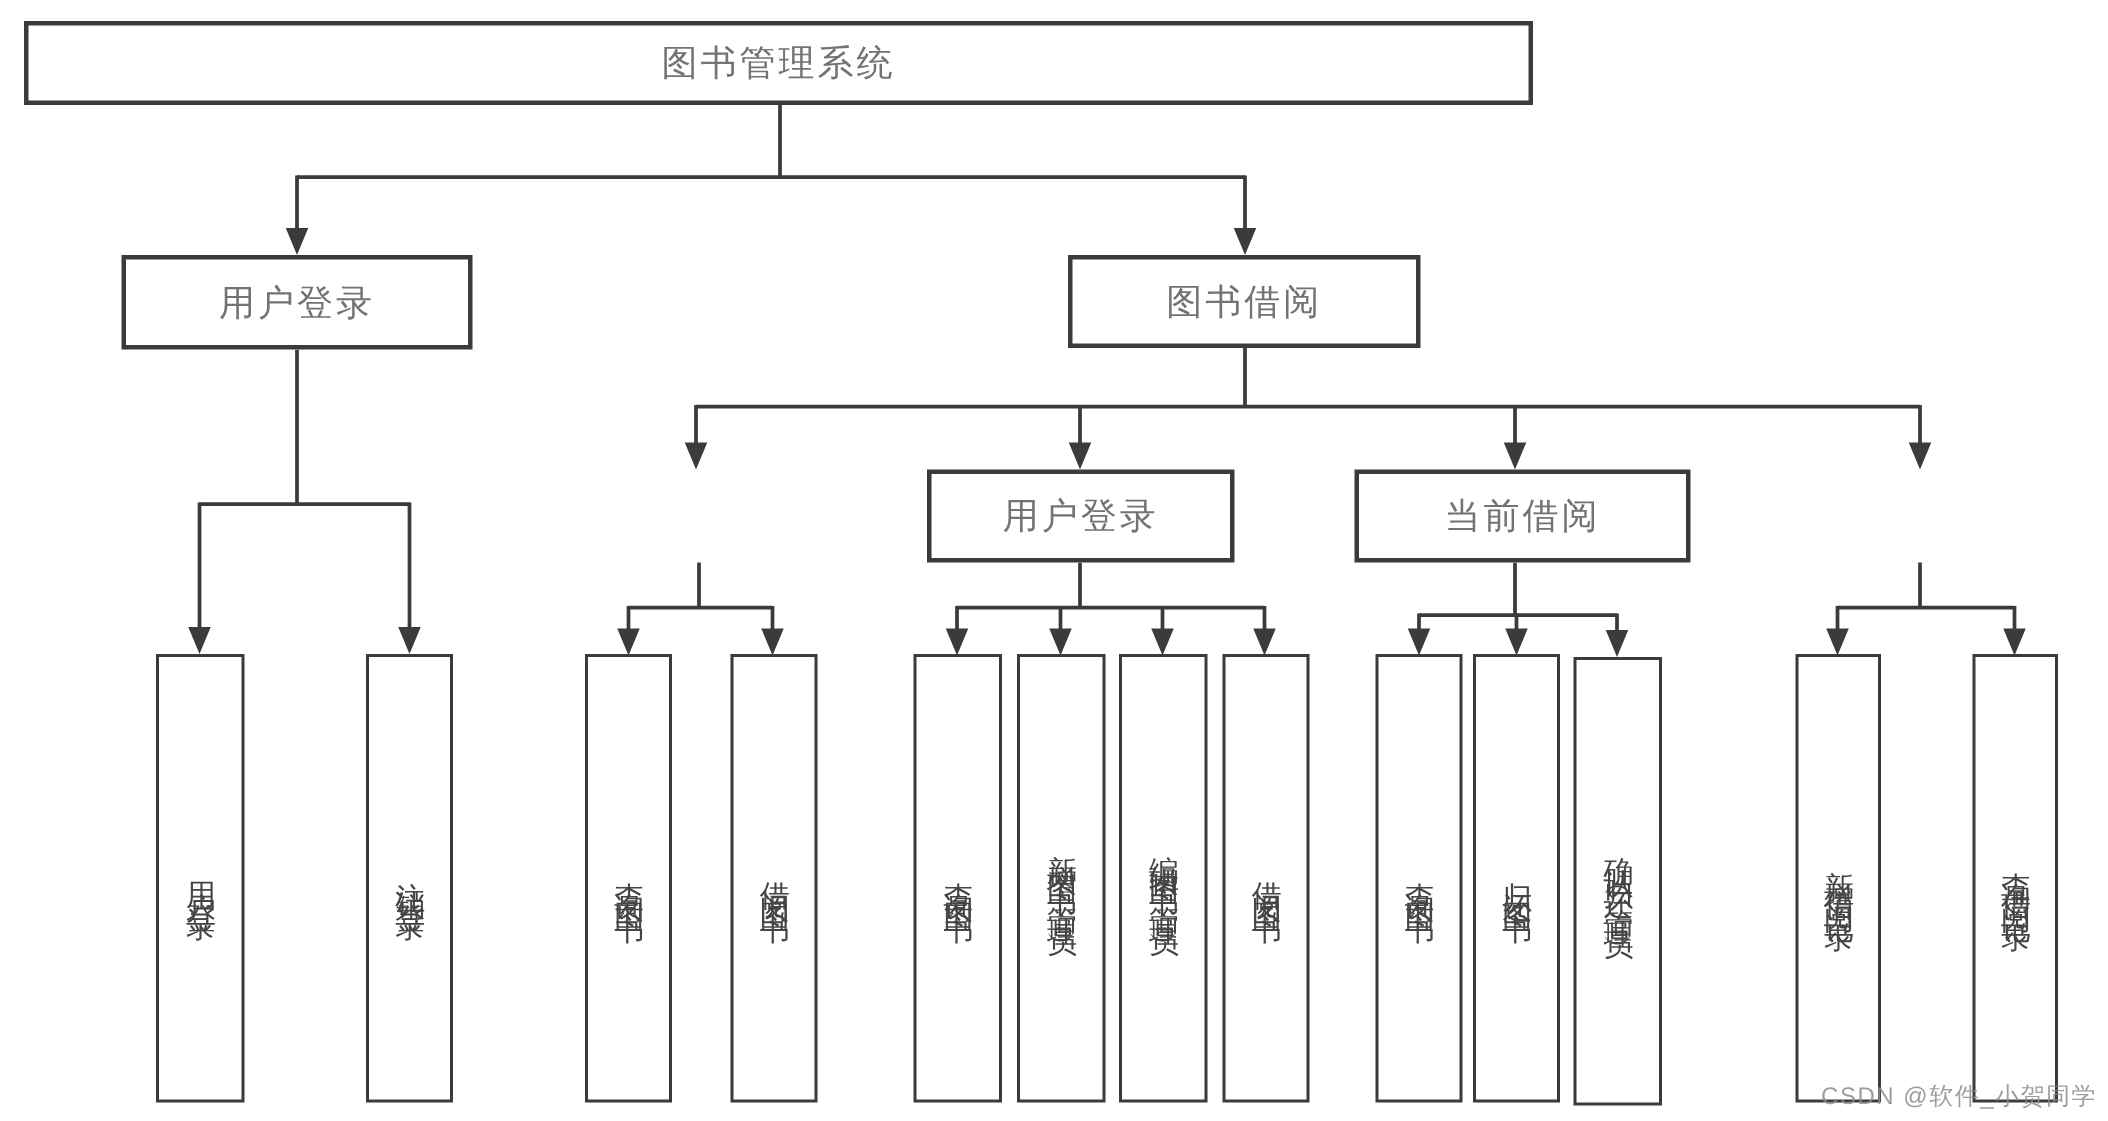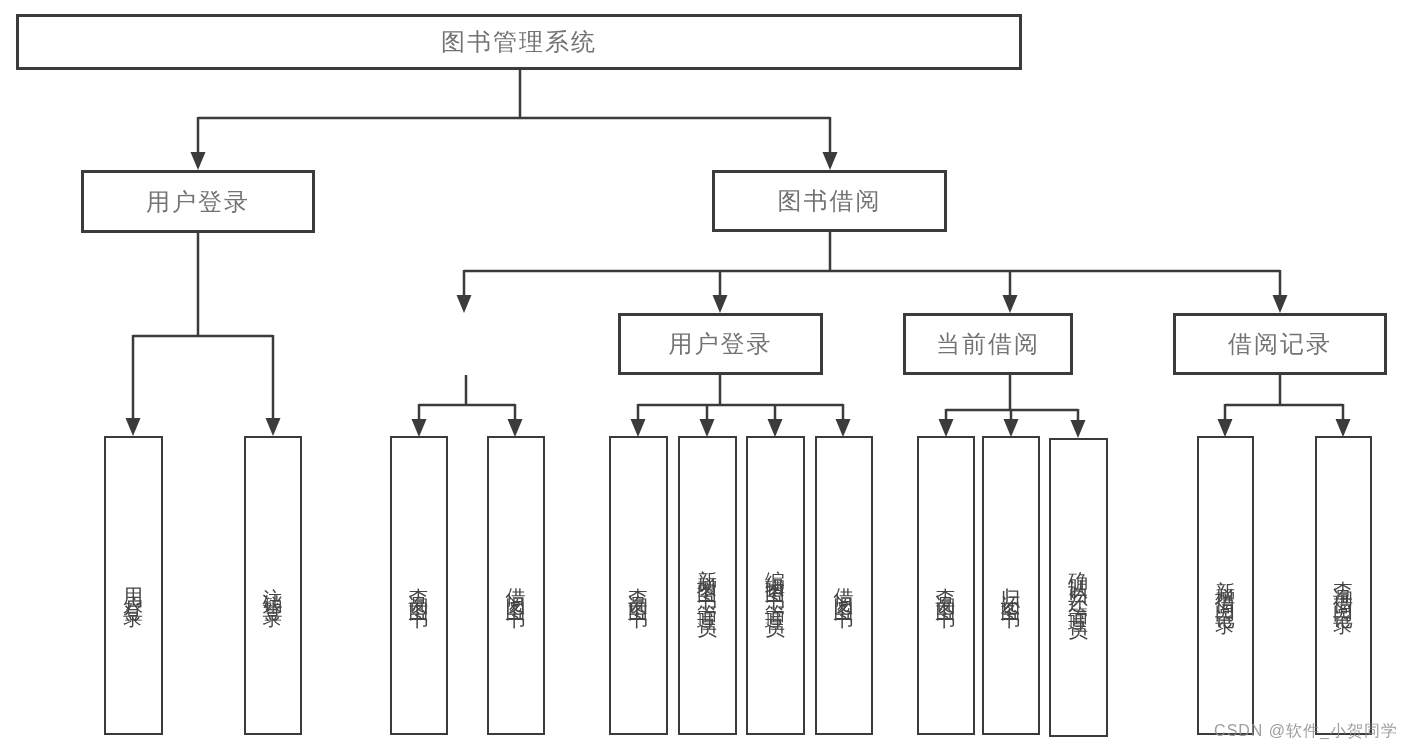--- a/index.html
+++ b/index.html
@@ -128,22 +128,21 @@
       <path d="M1335.5,419 L1350.5,419 L1343,437 Z"></path>
     </g>
   </svg>
 
   <div class="hbox" style="left:16px; top:14px; width:1006px; height:56px;">图书管理系统</div>
 
   <div class="hbox" style="left:81px; top:170px; width:234px; height:63px;">用户登录</div>
   <div class="hbox" style="left:712px; top:170px; width:235px; height:62px;">图书借阅</div>
 
   <div class="hbox" style="left:618px; top:313px; width:205px; height:62px;">用户登录</div>
-  <div class="hbox" style="left:903px; top:313px; width:170px; height:62px;">当前借阅</div>
-  <div class="hbox" style="left:1173px; top:313px; width:214px; height:62px;">借阅记录</div>
+  <div class="hbox" style="left:903px; top:313px; width:224px; height:62px;">当前借阅</div>
 
   <div class="vbox" style="left:104px; width:59px;">用户登录</div>
   <div class="vbox" style="left:244px; width:58px;">注销登录</div>
 
   <div class="vbox" style="left:390px; width:58px;">查询图书</div>
   <div class="vbox" style="left:487px; width:58px;">借阅图书</div>
 
   <div class="vbox" style="left:609px; width:59px;">查询图书</div>
   <div class="vbox" style="left:678px; width:59px;">新增图书（管理员）</div>
   <div class="vbox" style="left:746px; width:59px;">编辑图书（管理员）</div>

